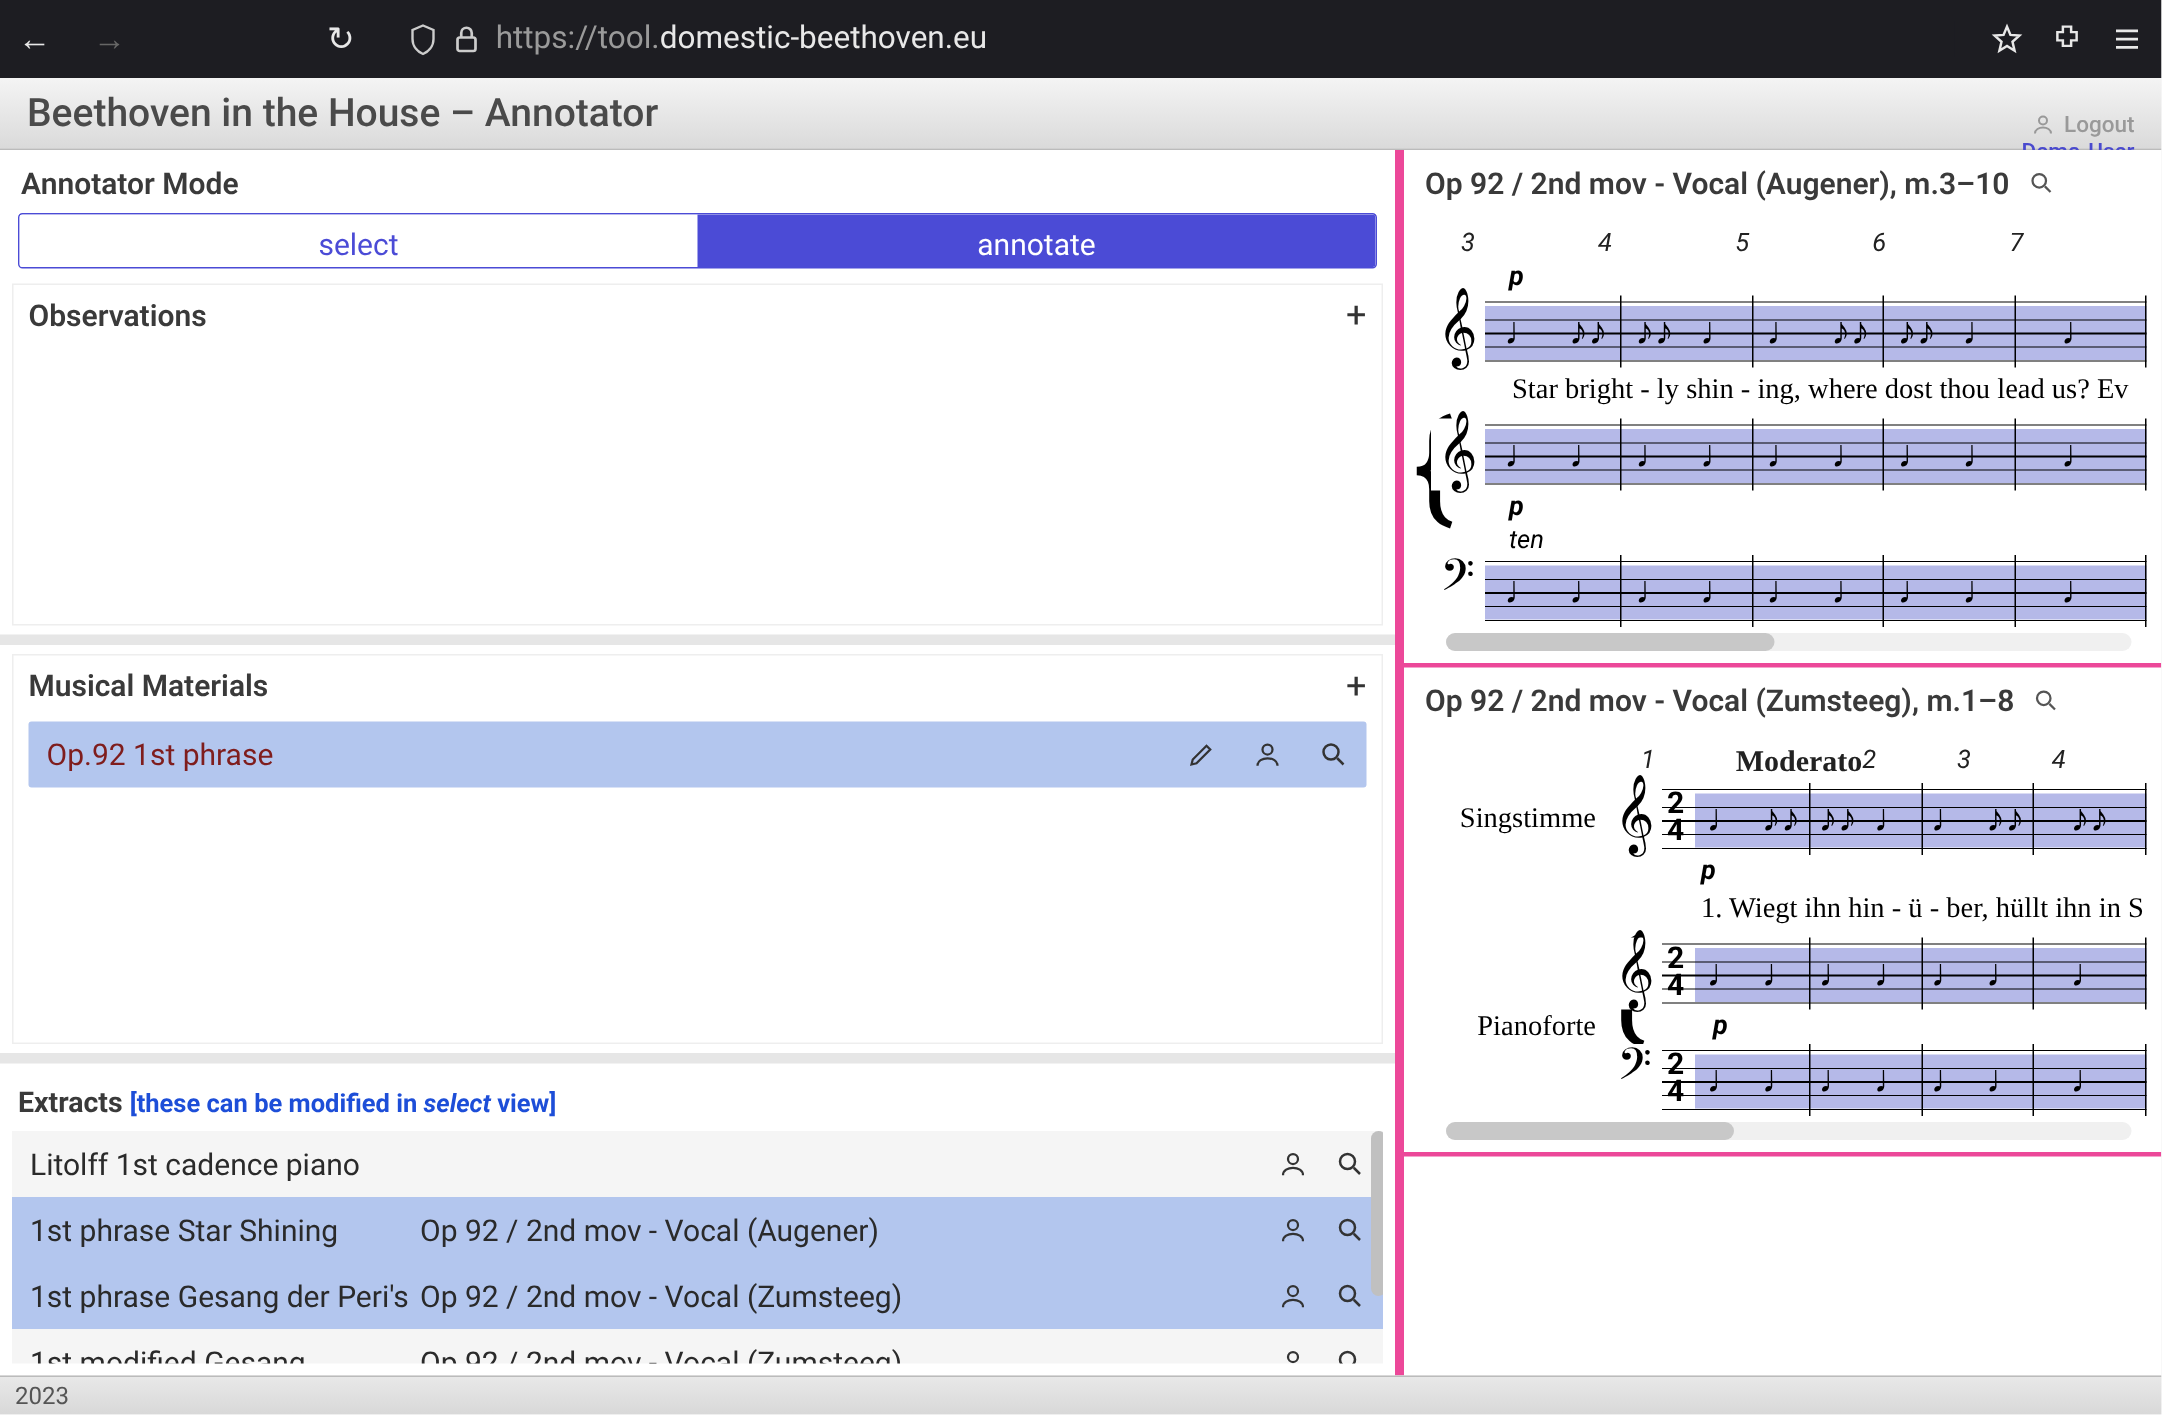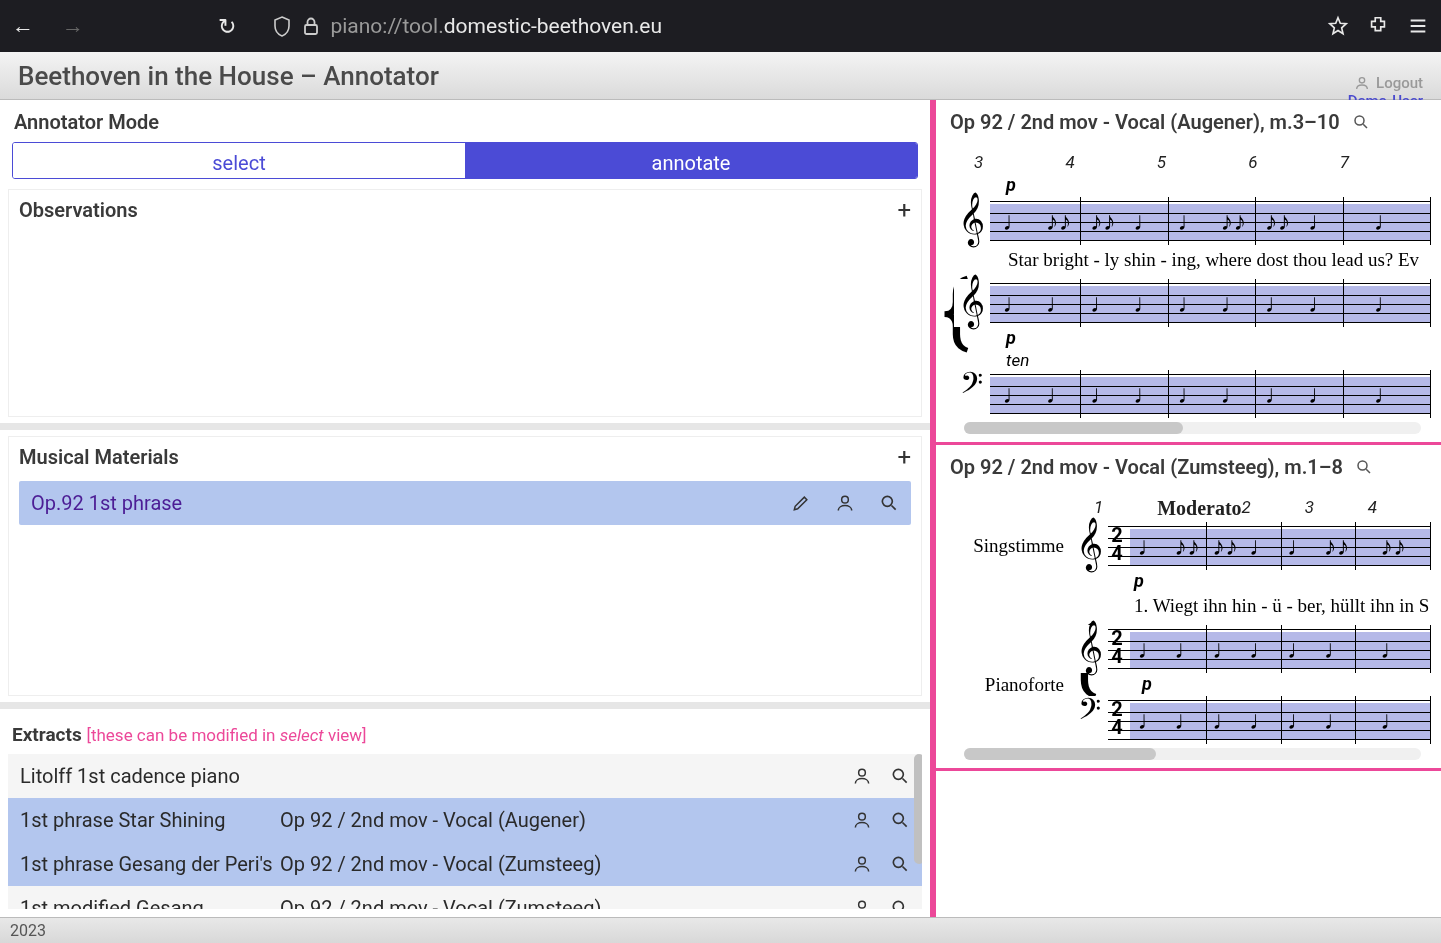--- a/index.html
+++ b/index.html
@@ -24,25 +24,25 @@
 .mode-toggle { display: flex; margin: 0 12px 10px; border: 1px solid #4b4bd6; border-radius: 3px; overflow: hidden; }
 .mode-btn { flex: 1; text-align: center; padding: 8px 0; font-size: 20px; cursor: pointer; }
 .mode-btn.inactive { background: #fff; color: #4b4bd6; }
 .mode-btn.active { background: #4b4bd6; color: #fff; }
 .panel { margin: 0 8px; border: 1px solid #eee; background: #fff; }
 .panel-header { display: flex; align-items: center; padding: 6px 10px; font-size: 20px; font-weight: 600; color: #3a3a3a; }
 .panel-header .plus { margin-left: auto; font-size: 24px; font-weight: 400; color: #333; cursor: pointer; }
 .observations-body { height: 186px; }
 .divider { height: 8px; background: #e6e6e6; margin: 6px 0; }
 .materials-body { height: 166px; }
-.material-row { margin: 4px 10px; background: #b3c6ee; padding: 10px 12px; display: flex; align-items: center; font-size: 20px; color: #4c1d95; border-radius: 2px; }
+.material-row { margin: 4px 10px; background: #b3c6ee; padding: 10px 12px; display: flex; align-items: center; font-size: 20px; color: #7f1d1d; border-radius: 2px; }
 .row-icons { margin-left: auto; display: flex; gap: 24px; color: #333; }
 .icon { width: 20px; height: 20px; display: inline-flex; align-items: center; justify-content: center; }
 .extracts-header { padding: 8px 12px; font-size: 19px; color: #3a3a3a; }
-.extracts-header .hint { font-weight: 400; font-size: 17px; color: #ec4899; }
+.extracts-header .hint { font-weight: 700; font-size: 17px; color: #1d4ed8; }
 .extracts-header .hint em { font-style: italic; }
 .extracts-body { margin: 0 8px 8px; overflow: hidden; position: relative; }
 .extract-row { display: flex; align-items: center; padding: 10px 12px; font-size: 20px; color: #2a2a2a; }
 .extract-row.sel { background: #b3c6ee; }
 .extract-row.unsel { background: #f5f5f5; }
 .extract-label { width: 260px; }
 .extract-source { flex: 1; }
 .extract-icons { display: flex; gap: 18px; }
 .extracts-scroll { position: absolute; right: -2px; top: 0; width: 10px; height: 110px; background: #c0c0c0; border-radius: 5px; }
 .score-panel { border-bottom: 3px solid #ec4899; }
@@ -90,21 +90,21 @@
           <path d="M10 2 L17 5 V11 C17 16 13.5 19.5 10 21 C6.5 19.5 3 16 3 11 V5 Z"></path>
         </svg>
     </span>
     <span>
       <svg width="18" height="20" viewBox="0 0 18 20" fill="none" stroke="#ccc" stroke-width="1.8">
           <rect x="3" y="9" width="12" height="9" rx="1.5"></rect>
           <path d="M5.5 9 V6 a3.5 3.5 0 0 1 7 0 V9"></path>
         </svg>
     </span>
     <span>
-      <span class="url-text">piano://tool.</span><span class="url-domain">domestic-beethoven.eu</span>
+      <span class="url-text">https://tool.</span><span class="url-domain">domestic-beethoven.eu</span>
     </span>
   </div>
   <div class="browser-right-icons">
     <span>
       <svg width="22" height="22" viewBox="0 0 24 24" fill="none" stroke="#e8e8e8" stroke-width="1.8">
           <path d="M12 3 L14.5 9 L21 9.5 L16 14 L17.5 20.5 L12 17 L6.5 20.5 L8 14 L3 9.5 L9.5 9 Z"></path>
         </svg>
     </span>
     <span>
       <svg width="22" height="22" viewBox="0 0 24 24" fill="none" stroke="#e8e8e8" stroke-width="1.8">

